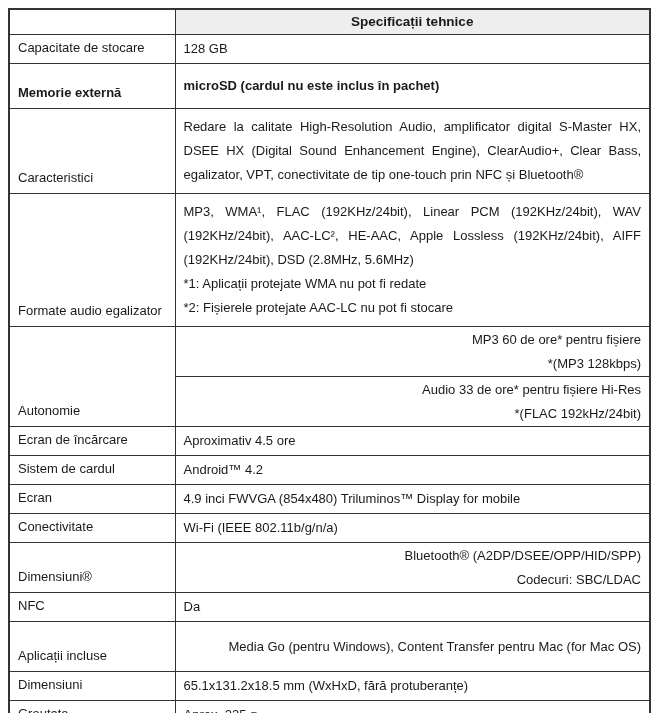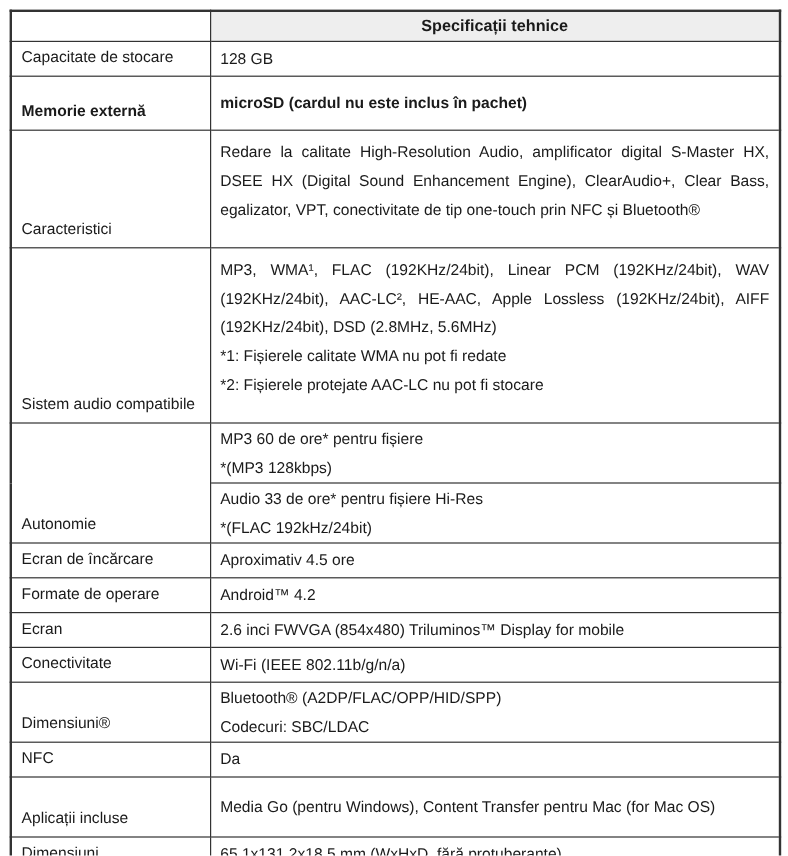--- a/index.html
+++ b/index.html
@@ -45,23 +45,23 @@
     margin-left: 20px;
   }
   th.corner { background: var(--cell_bg); }
   td.label {
     vertical-align: bottom;
     padding-bottom: 3px;
   }
   td.value { vertical-align: middle; }
   tr.h25 td { height: 25px; }
   tr.h41 td { height: 41px; font-weight: bold; }
-  tr.h50 > td.value { height: 49px; }
+  tr.h50 > td.value { height: 49px; text-align: right; }
   .just { text-align: justify; }
-  .pad-v { padding-top: 6px; padding-bottom: 19px; margin-left: 40px; }
+  .pad-v { padding-top: 6px; padding-bottom: 6px; margin-left: 40px; }
 </style>
 </head>
 <body>
 
 <table class="spec">
   <colgroup>
       <col class="c-label">
       <col class="c-value">
     </colgroup>
   <thead>
@@ -79,24 +79,24 @@
       <td class="label">Memorie externă</td>
       <td class="value">microSD (cardul nu este inclus în pachet)</td>
     </tr>
     <tr>
       <td class="label">Caracteristici</td>
       <td class="value pad-v">
         <div class="just">Redare la calitate High-Resolution Audio, amplificator digital S-Master HX, DSEE HX (Digital Sound Enhancement Engine), ClearAudio+, Clear Bass, egalizator, VPT, conectivitate de tip one-touch prin NFC și Bluetooth®</div>
       </td>
     </tr>
     <tr>
-      <td class="label">Sistem audio compatibile</td>
+      <td class="label">Formate audio egalizator</td>
       <td class="value pad-v">
         <div class="just">MP3, WMA¹, FLAC (192KHz/24bit), Linear PCM (192KHz/24bit), WAV (192KHz/24bit), AAC-LC², HE-AAC, Apple Lossless (192KHz/24bit), AIFF (192KHz/24bit), DSD (2.8MHz, 5.6MHz)</div>
-        <div>*1: Fișierele calitate WMA nu pot fi redate</div>
+        <div>*1: Aplicații protejate WMA nu pot fi redate</div>
         <div>*2: Fișierele protejate AAC-LC nu pot fi stocare</div>
       </td>
     </tr>
     <tr class="h50">
       <td class="label" rowspan="2">Autonomie</td>
       <td class="value">
         <div>MP3 60 de ore* pentru fișiere</div>
         <div>*(MP3 128kbps)</div>
       </td>
     </tr>
@@ -104,35 +104,35 @@
       <td class="value">
         <div>Audio 33 de ore* pentru fișiere Hi-Res</div>
         <div>*(FLAC 192kHz/24bit)</div>
       </td>
     </tr>
     <tr class="h25">
       <td class="label">Ecran de încărcare</td>
       <td class="value">Aproximativ 4.5 ore</td>
     </tr>
     <tr class="h25">
-      <td class="label">Formate de operare</td>
+      <td class="label">Sistem de cardul</td>
       <td class="value">Android™ 4.2</td>
     </tr>
     <tr class="h25">
       <td class="label">Ecran</td>
-      <td class="value">2.6 inci FWVGA (854x480)  Triluminos™  Display  for mobile</td>
+      <td class="value">4.9 inci FWVGA (854x480)  Triluminos™  Display  for mobile</td>
     </tr>
     <tr class="h25">
       <td class="label">Conectivitate</td>
       <td class="value">Wi-Fi (IEEE 802.11b/g/n/a)</td>
     </tr>
     <tr class="h50">
       <td class="label">Dimensiuni®</td>
       <td class="value">
-        <div>Bluetooth®  (A2DP/FLAC/OPP/HID/SPP)</div>
+        <div>Bluetooth®  (A2DP/DSEE/OPP/HID/SPP)</div>
         <div>Codecuri: SBC/LDAC</div>
       </td>
     </tr>
     <tr class="h25">
       <td class="label">NFC</td>
       <td class="value">Da</td>
     </tr>
     <tr class="h50">
       <td class="label">Aplicații incluse</td>
       <td class="value">Media Go (pentru Windows), Content Transfer pentru Mac (for Mac OS)</td>

